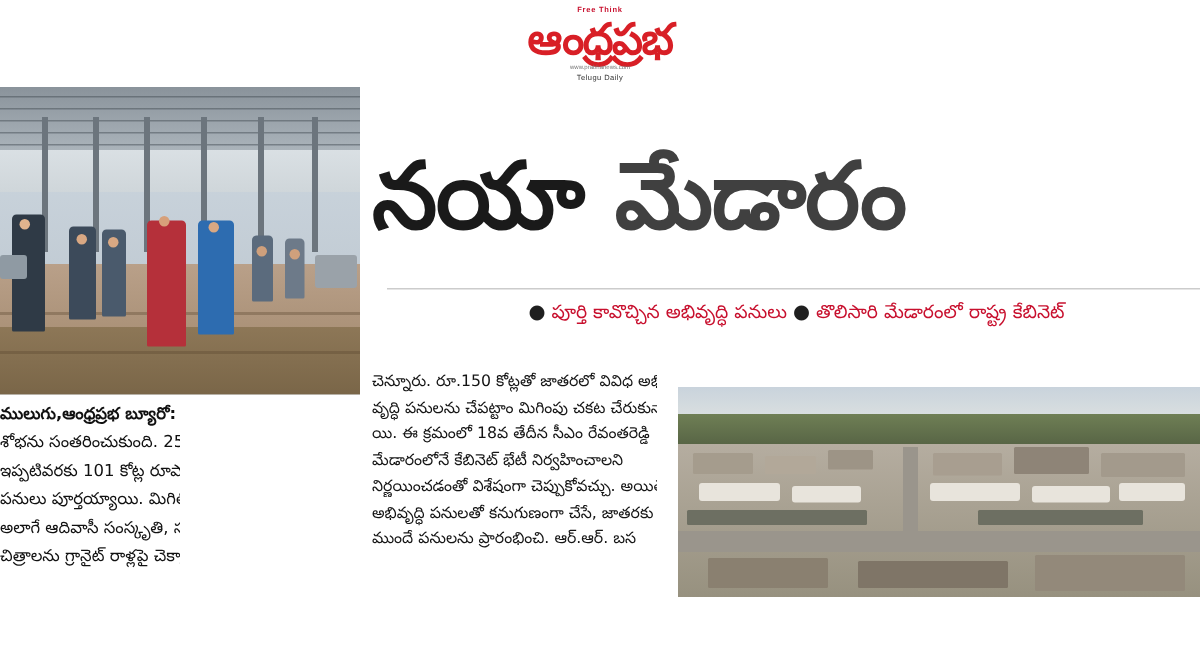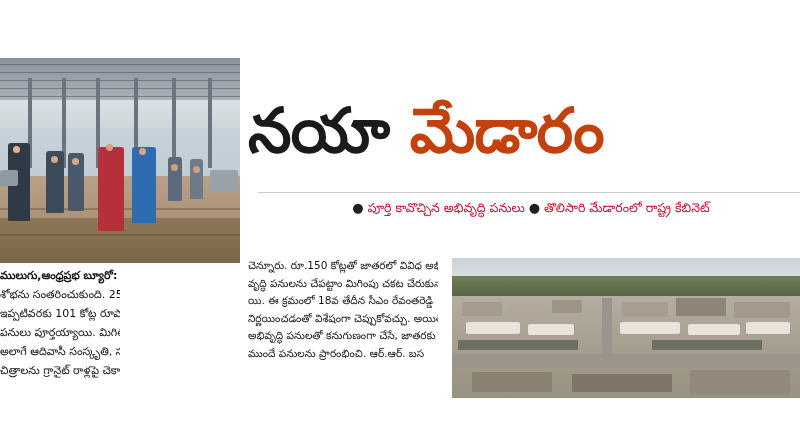--- a/index.html
+++ b/index.html
@@ -122,21 +122,21 @@
   .headline {
     font-family: "DejaVu Sans", sans-serif;
     font-size: 62px;
     line-height: 92px;
     font-weight: bold;
     color: #1a1a1a;
     white-space: nowrap;
     letter-spacing: -1px;
   }
   .headline .red {
-    color: #c2410c;
+    color: #404040;
     font-family: Liberation Mono, monospace;
   }
 
   
   .bullets {
     position: absolute;
     left: 258px;
     top: 198px;
     width: 542px;
     text-align: center;
@@ -180,21 +180,21 @@
     color: #111111;
     white-space: nowrap;
   }
   .byline-col .bold {
     font-weight: bold;
   }
 
   .body-col {
     position: absolute;
     left: 248px;
-    top: 258px;
+    top: 247px;
     width: 190px;
     height: 185px;
     overflow: hidden;
   }
   .body-col p {
     margin: 0 0 2px 0;
     font-family: "DejaVu Sans", sans-serif;
     font-size: 10.5px;
     line-height: 15.5px;
     color: #141414;
@@ -232,20 +232,28 @@
   }
   .ae-tent {
     position: absolute; background: #e8e4dc; border-radius: 2px;
   }
 </style>
 </head>
 <body>
 
 <div class="page">
 
+  <div class="masthead">
+    <div class="masthead-inner">
+      <div class="masthead-kicker">Free Think</div>
+      <div class="masthead-title">ఆంధ్రప్రభ</div>
+      <div class="masthead-url">www.prabhanews.com</div>
+      <div class="masthead-sub">Telugu Daily</div>
+    </div>
+  </div>
 
   <div class="photo-main">
     <div class="ph-sky"></div>
     <div class="ph-roof"></div>
     <div class="ph-roof-line" style="top:6px;"></div>
     <div class="ph-roof-line" style="top:14px;"></div>
     <div class="ph-roof-line" style="top:22px;"></div>
     <div class="ph-roof-line" style="top:30px;"></div>
     <div class="ph-roof-line" style="top:38px;"></div>
 
@@ -303,20 +311,21 @@
     <p>ఇప్పటివరకు 101 కోట్ల రూపాయలతో వివిధ అభివృద్ధి</p>
     <p>పనులు పూర్తయ్యాయి. మిగిలిన పనులు వేగంగా జరుగుతున్నాయి.</p>
     <p>అలాగే ఆదివాసీ సంస్కృతి, సంప్రదాయాలకు సంబంధించిన</p>
     <p>చిత్రాలను గ్రానైట్ రాళ్లపై చెక్కారు.</p>
   </div>
 
   <div class="body-col">
     <p>చెన్నూరు. రూ.150 కోట్లతో జాతరలో వివిధ అభి</p>
     <p>వృద్ధి పనులను చేపట్టాం మిగింపు చకట చేరుకున్నా</p>
     <p>యి. ఈ క్రమంలో 18వ తేదీన సీఎం రేవంతరెడ్డి</p>
+    <p>మేడారంలోనే కేబినెట్ భేటీ నిర్వహించాలని</p>
     <p>నిర్ణయించడంతో విశేషంగా చెప్పుకోవచ్చు. అయితే..</p>
     <p>అభివృద్ధి పనులతో కనుగుణంగా చేసే, జాతరకు</p>
     <p>ముందే పనులను ప్రారంభించి. ఆర్.ఆర్. బస</p>
   </div>
 
   <div class="photo-aerial">
     <div class="ae-sky"></div>
     <div class="ae-trees"></div>
     <div class="ae-ground"></div>
 

